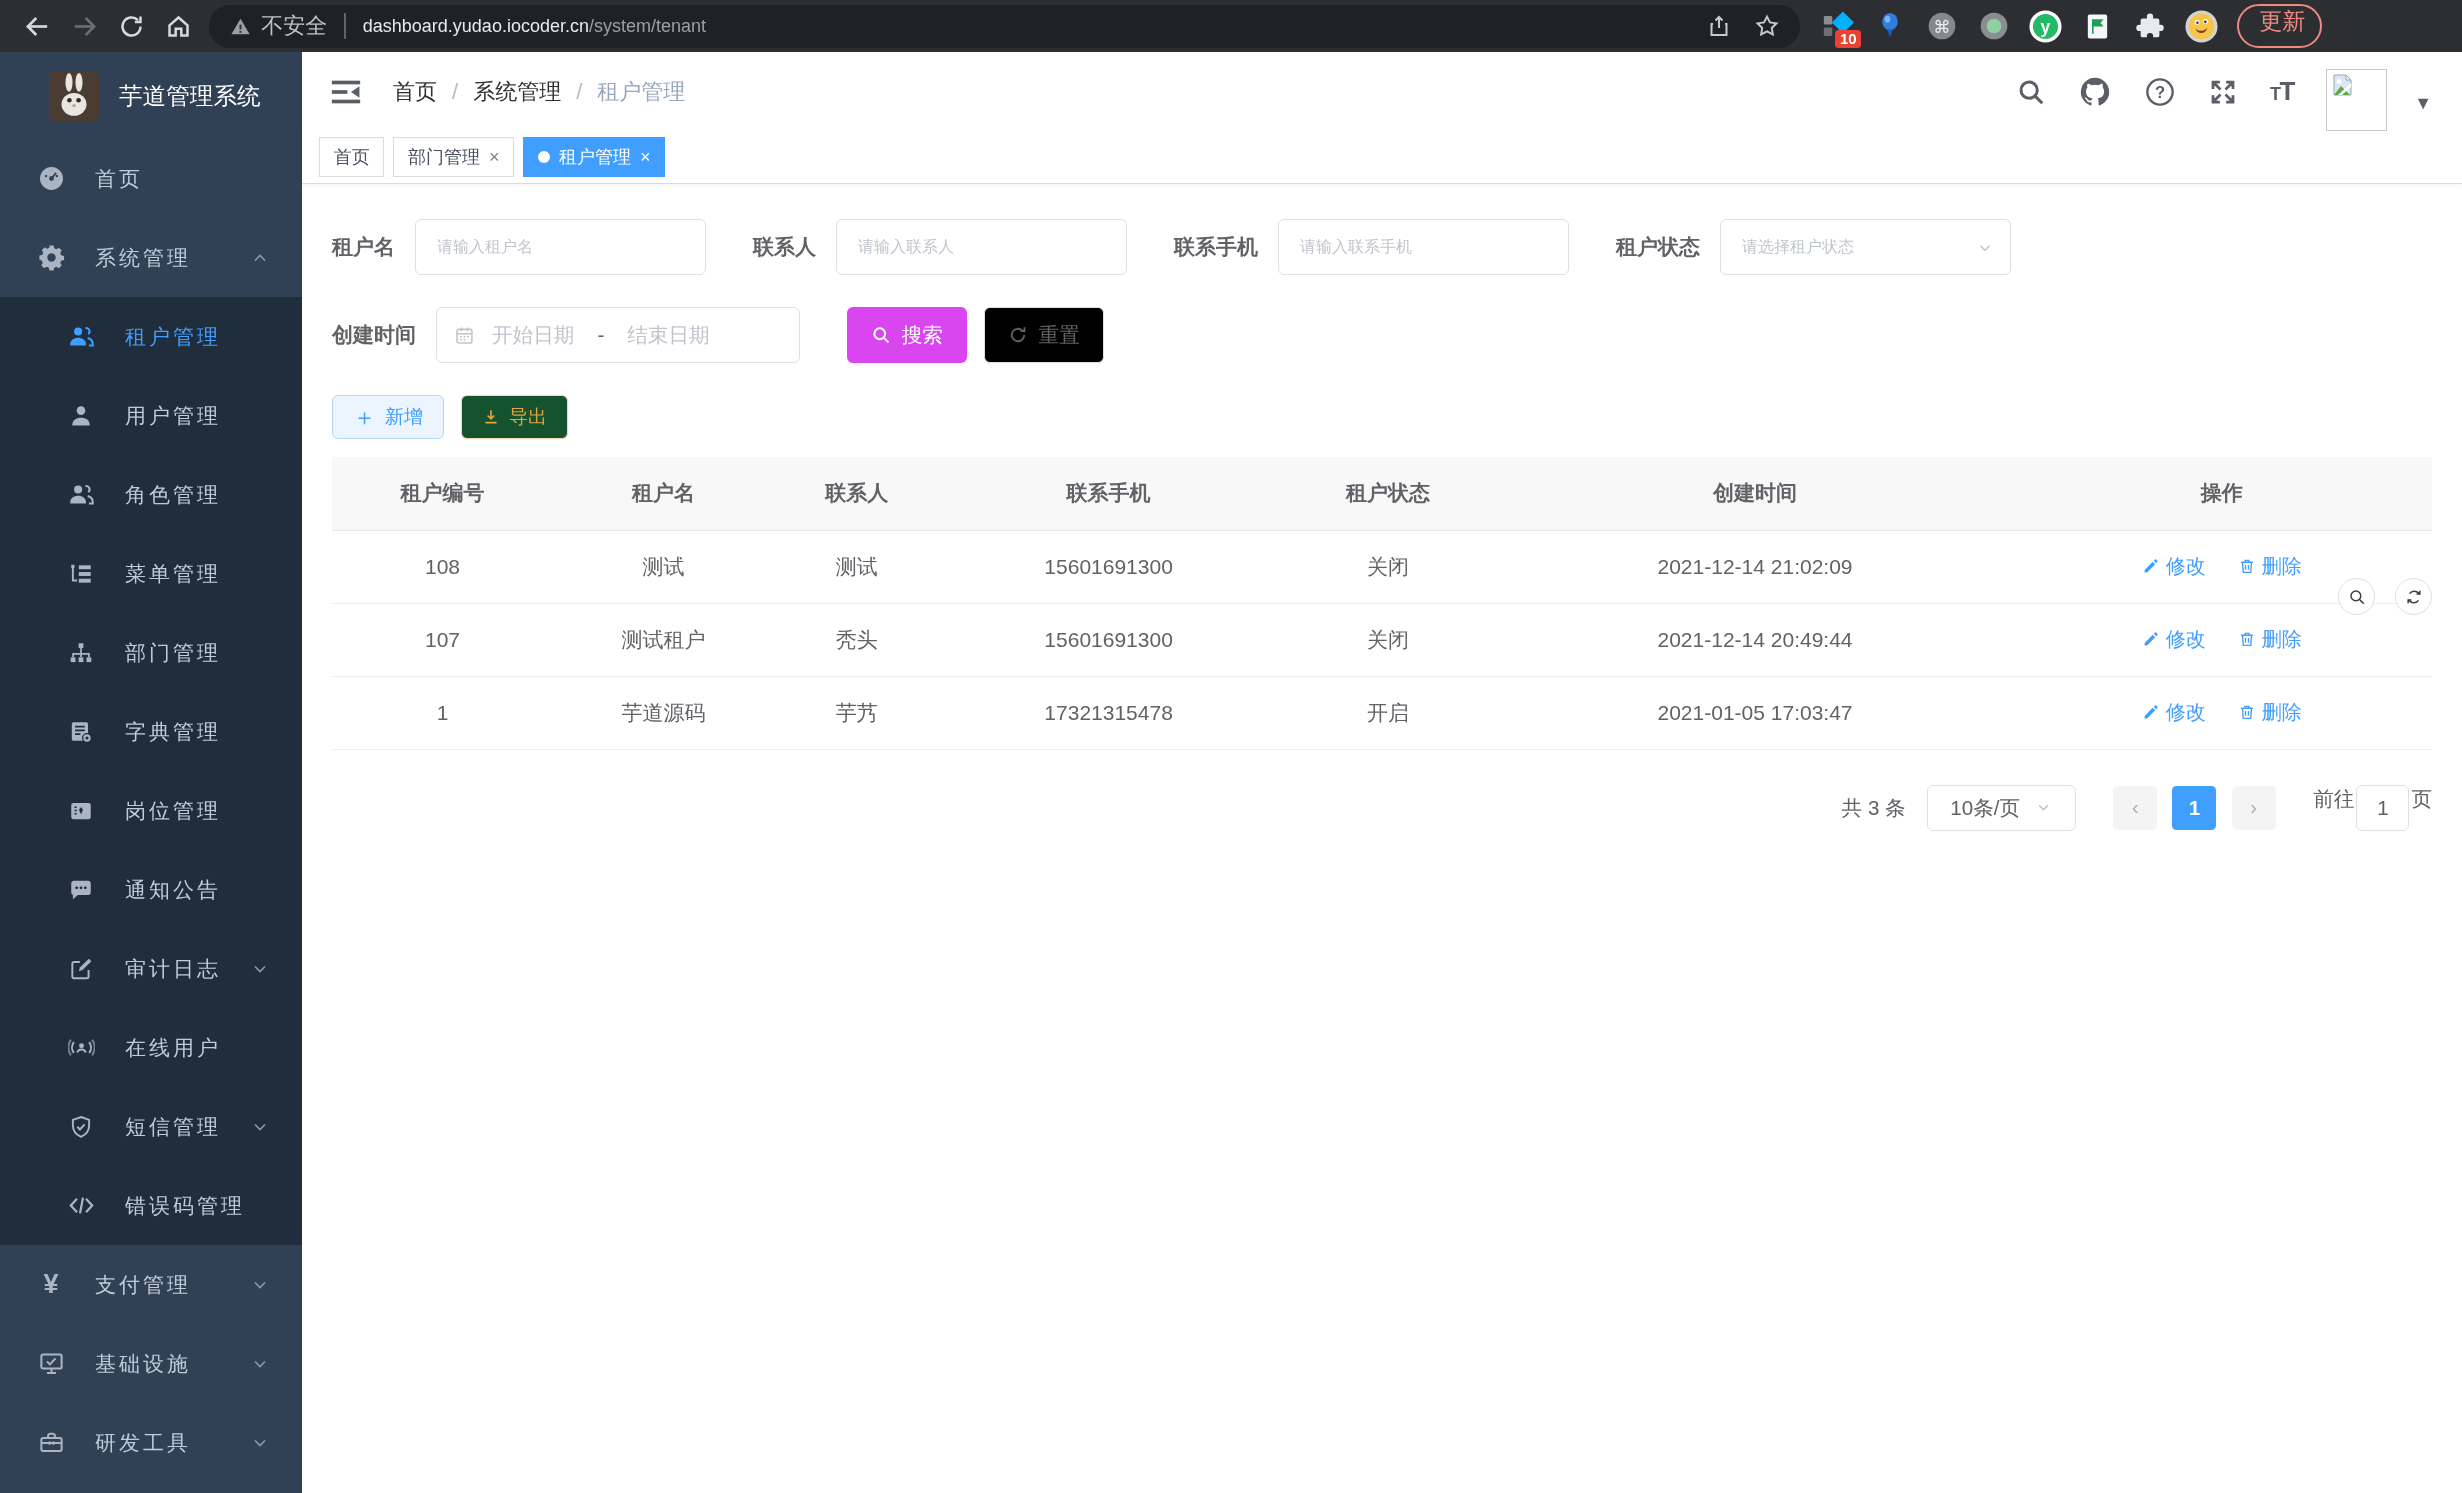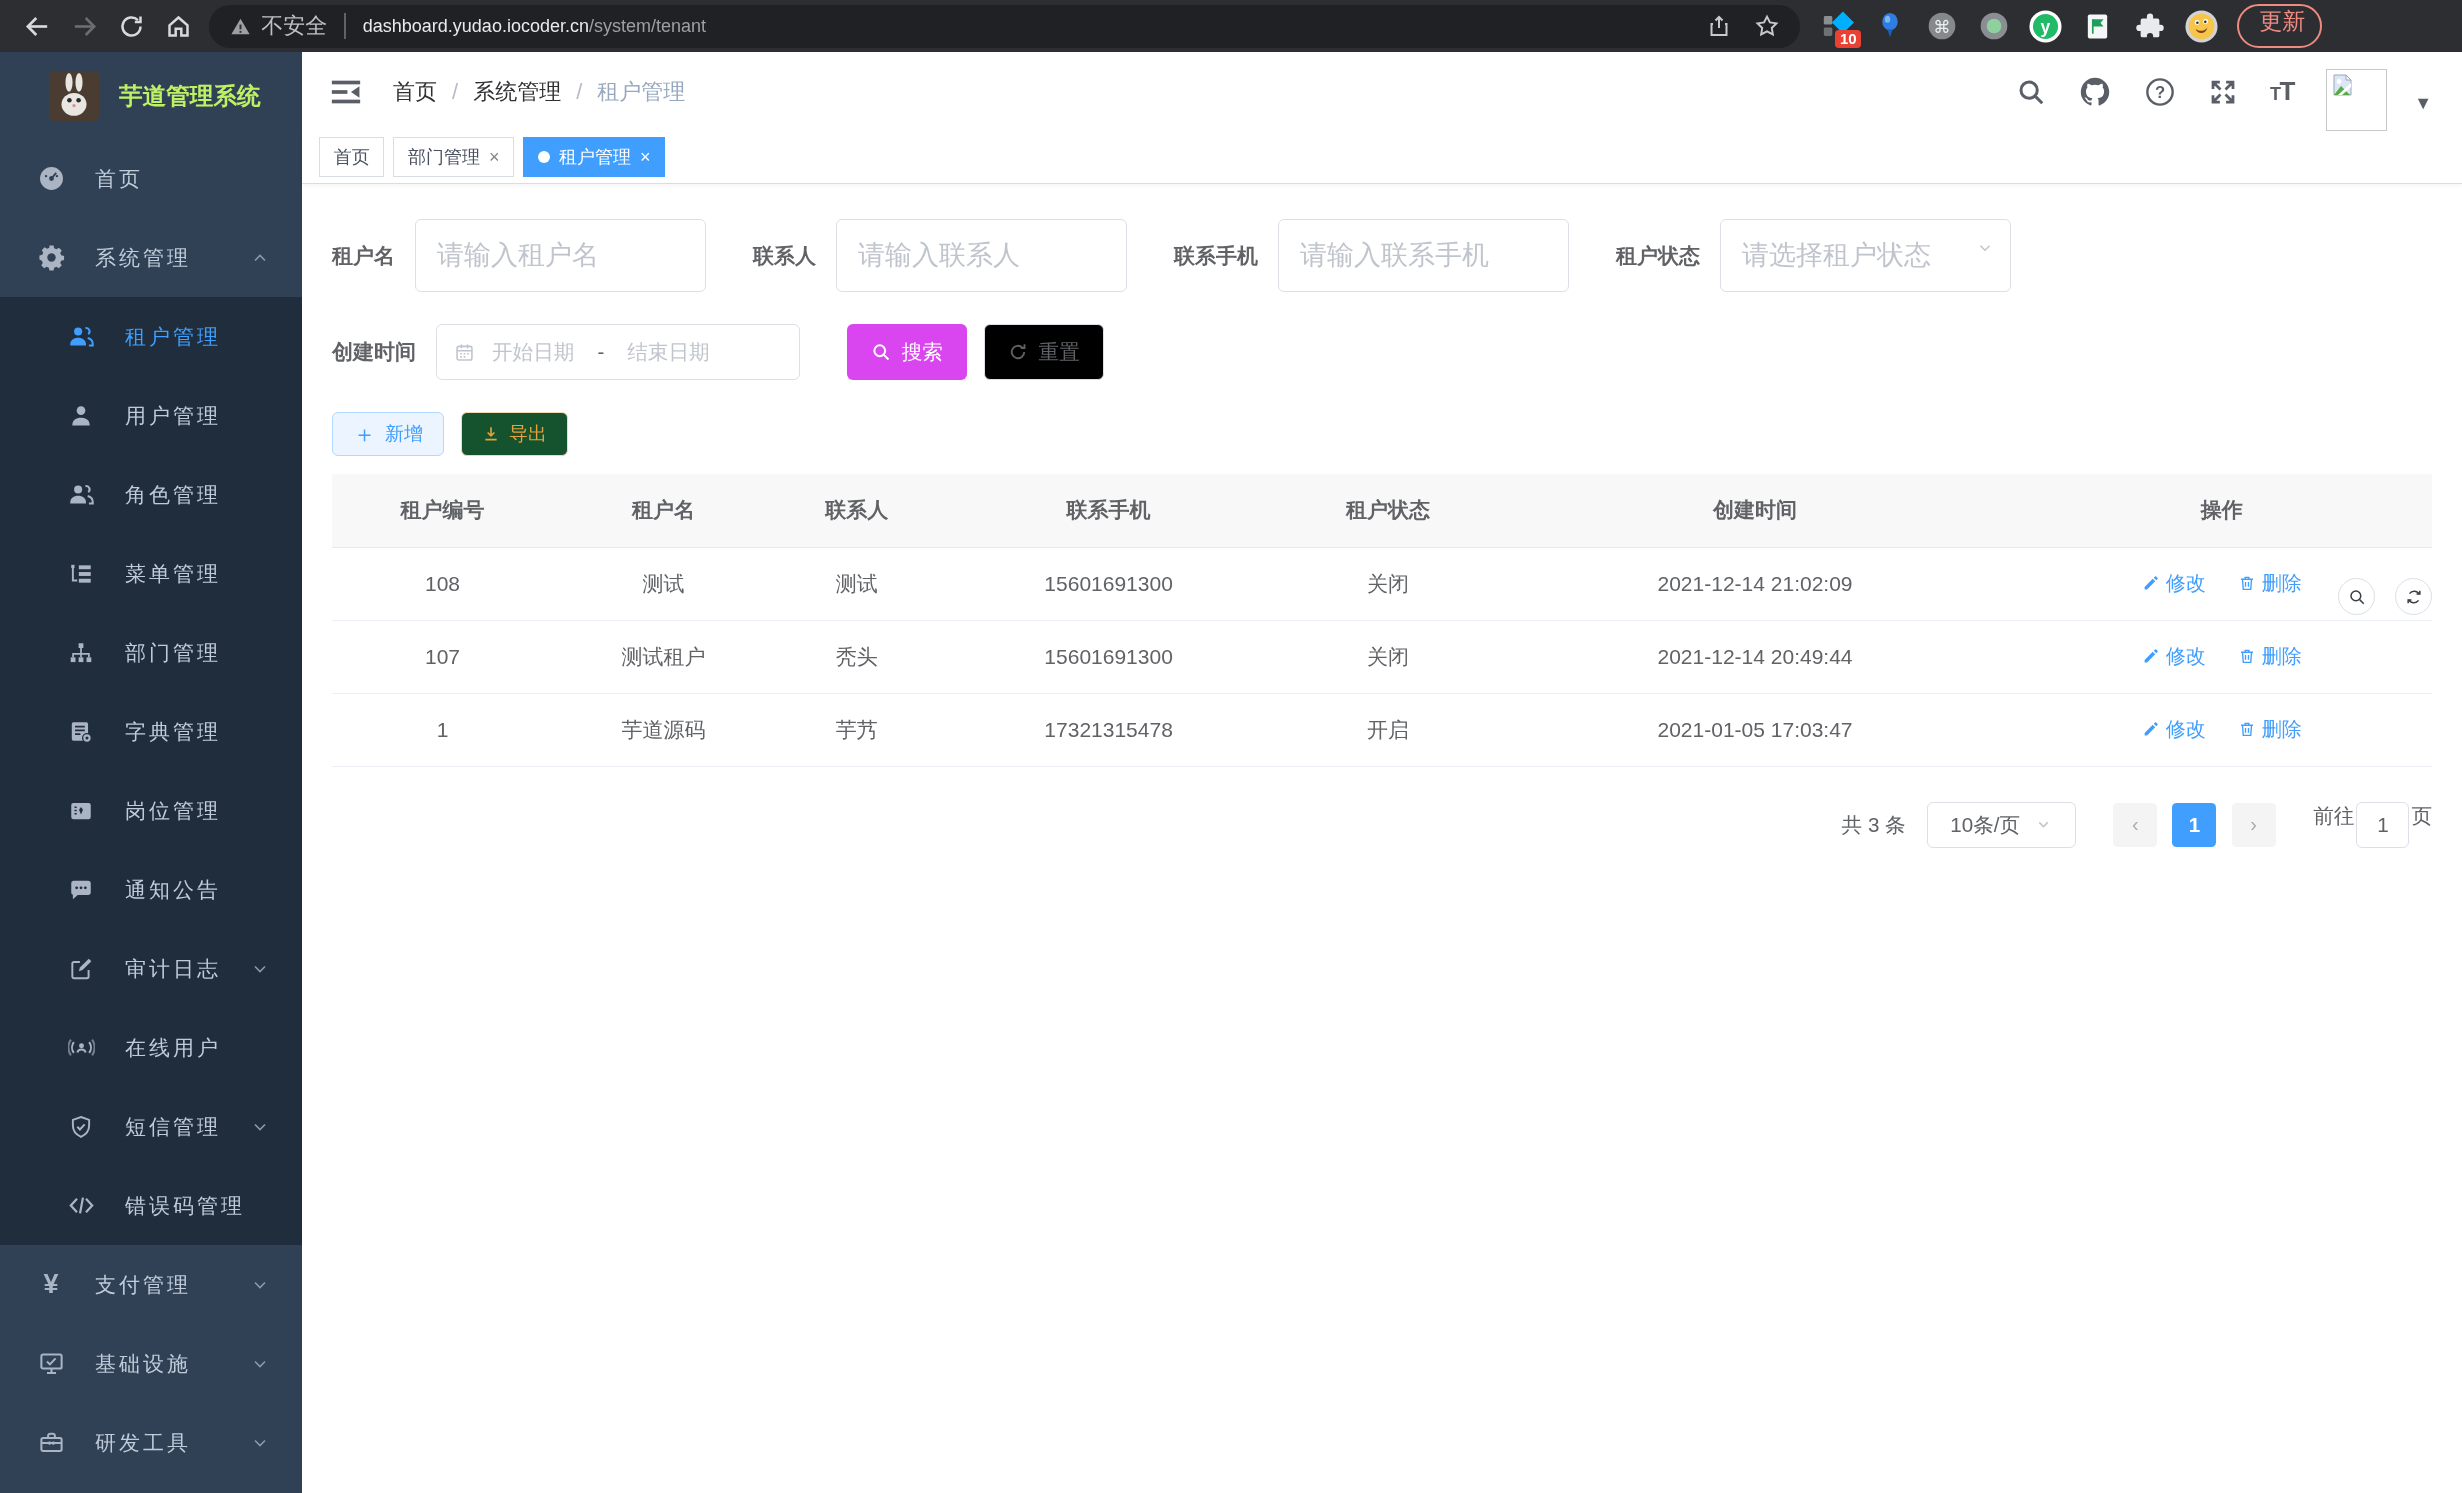--- a/index.html
+++ b/index.html
@@ -20,21 +20,21 @@
   .ext { width:35px; height:35px; display:flex; align-items:center; justify-content:center; position:relative; }
   .badge10 { position:absolute; bottom:-4.6px; right:-6px; background:#e94235; color:#fff; font-size:15px; padding:0.8px 4.6px; border-radius:3.8px; font-weight:700; }
   .update-pill { margin-left:18px; border:2.3px solid #ee8a82; color:#ee8a82; border-radius:761px; height:44px; display:flex; align-items:center; gap:15px; padding:0 15px 0 20px; font-size:23px; flex-shrink:0;flex-direction:column; }
   .vdots { font-size:24px; line-height:1; letter-spacing:0; }
 
   
   .app { display:flex; height:1442px; }
   .sidebar { width:302px; background:#304156; color:#bfcbd9; flex-shrink:0; overflow:hidden; }
   .logo-row { height:87px; display:flex; align-items:center; gap:20px; padding:0 0 0 49px; }
   .logo-img { width:50px; height:50px; border-radius:6px; background:#5a4a3c; overflow:hidden; flex-shrink:0; }
-  .logo-title { color:#bef264; font-size:23.6px; font-weight:700; white-space:nowrap; }
+  .logo-title { color:#ffffff; font-size:23.6px; font-weight:400; white-space:nowrap; }
   .menu-item { height:79px; display:flex; align-items:center; padding-left:34px; font-size:21px; cursor:pointer; }
   .menu-item .mi-icon { width:34px; height:34px; margin-right:27px; display:flex; align-items:center; justify-content:center; color:#aab4c2; flex-shrink:0; }
   .menu-item.lvl2 { background:#1f2d3d; padding-left:64px; }
   .menu-item.active { color:#409eff; }
   .menu-item.active .mi-icon { color:#409eff; }
   .mi-chevron { margin-left:auto; margin-right:32px; color:#8d98a5; display:flex; }
   .mi-label { white-space:nowrap; letter-spacing:3px; }
 
   
   .main { flex:1; display:flex; flex-direction:column; background:#fff; min-width:0; }
@@ -52,21 +52,21 @@
   .tag .tag-x { font-size:18px; color:#7d838c; }
   .tag.active { background:#409eff; border-color:#409eff; color:#fff; }
   .tag.active .tag-x { color:#fff; }
   .tag-dot { width:12px; height:12px; border-radius:50%; background:#fff; }
 
   .content { flex:1; padding:35px 30px 0 30px; position:relative; }
   .filter-row { display:flex; align-items:center; margin-bottom:32px; }
   .f-group { display:flex; align-items:center; margin-right:47px; }
   .f-label { font-size:21px; font-weight:700; color:#606266; margin-right:20px; white-space:nowrap; }
   .f-input { position:relative; }
-  .f-input input { width:291px; height:73px; border:1.5px solid #dcdfe6; border-radius:6px; font-size:27px; color:#606266; padding:0 21px; outline:none; font-family:"Liberation Sans",sans-serif; background:#fff; }
+  .f-input input { width:291px; height:56px; border:1.5px solid #dcdfe6; border-radius:6px; font-size:16px; color:#606266; padding:0 21px; outline:none; font-family:"Liberation Sans",sans-serif; background:#fff; }
   .f-input input::placeholder { color:#c0c4cc; }
   .f-input .sel-caret { position:absolute; right:17px; top:20px; color:#c0c4cc; }
   .date-range { width:364px; height:56px; border:1.5px solid #dcdfe6; border-radius:6px; display:flex; align-items:center; padding:0 17px; color:#c0c4cc; font-size:20.6px; gap:17px; background:#fff; }
   .btn { height:56px; border-radius:6px; display:flex; align-items:center; justify-content:center; gap:10.7px; font-size:20.6px; cursor:pointer; border:1.5px solid transparent; padding:0 23px; white-space:nowrap; }
   .btn-primary { background:#d946ef; color:#fff; }
   .btn-plain { background:#000000; border-color:#dcdfe6; color:#606266; }
   .toolbar { display:flex; gap:17px; margin-bottom:12px; }
   .btn-mini { height:44px; border-radius:6px; font-size:19px; display:flex; align-items:center; gap:9px; padding:0 20px; cursor:pointer; }
   .btn-add { background:#ecf5ff; border:1.5px solid #b3d8ff; color:#409eff; }
   .btn-export { background:#14532d; border:1.5px solid #f5dab1; color:#e6a23c; }

